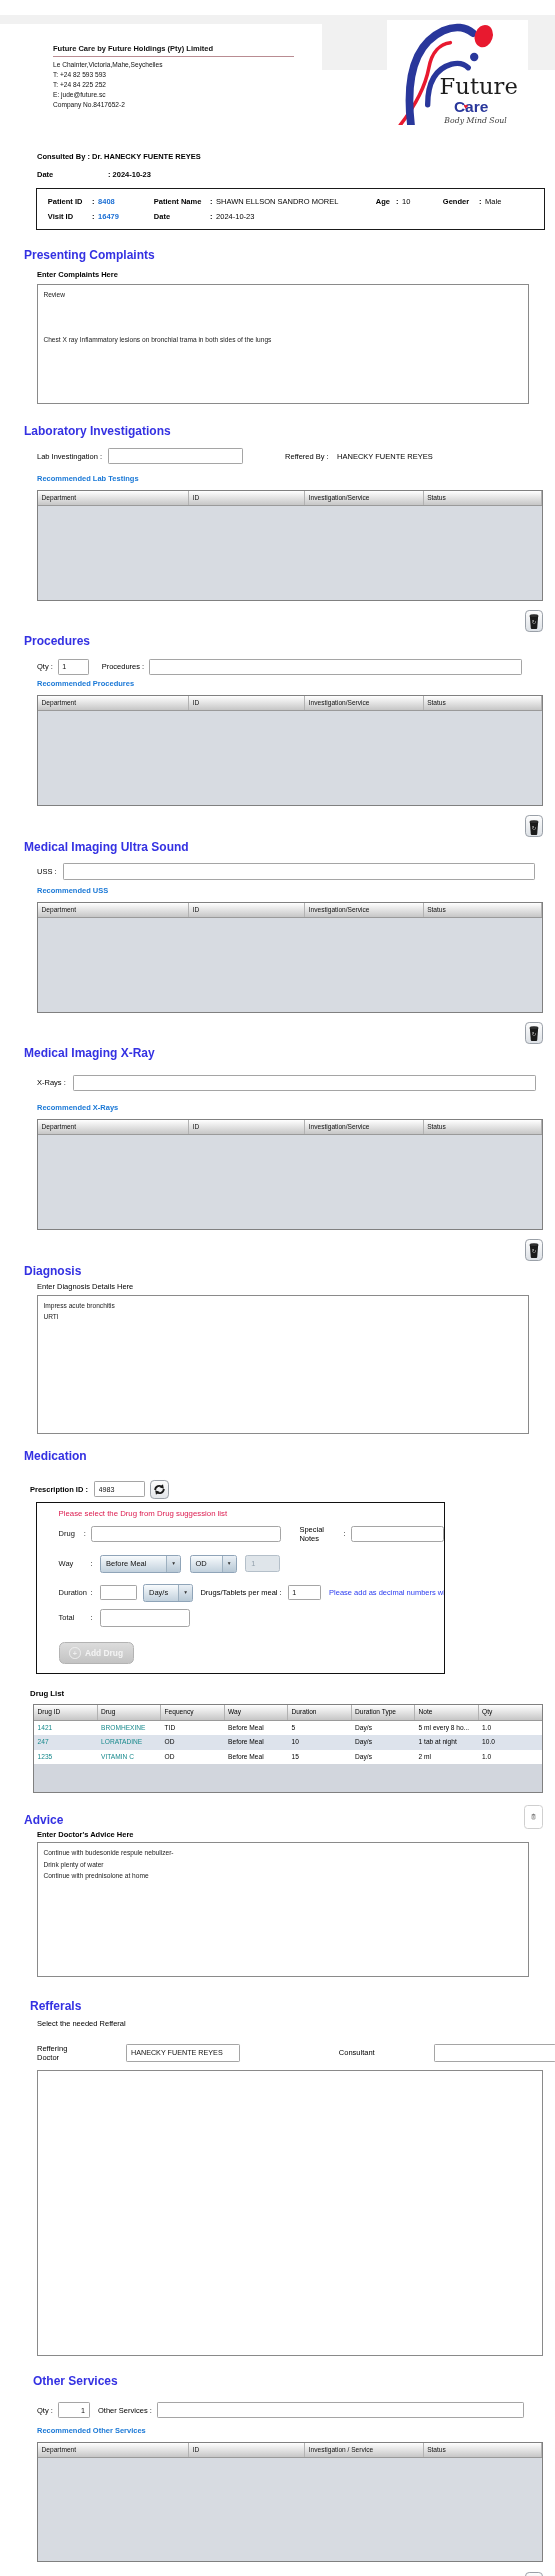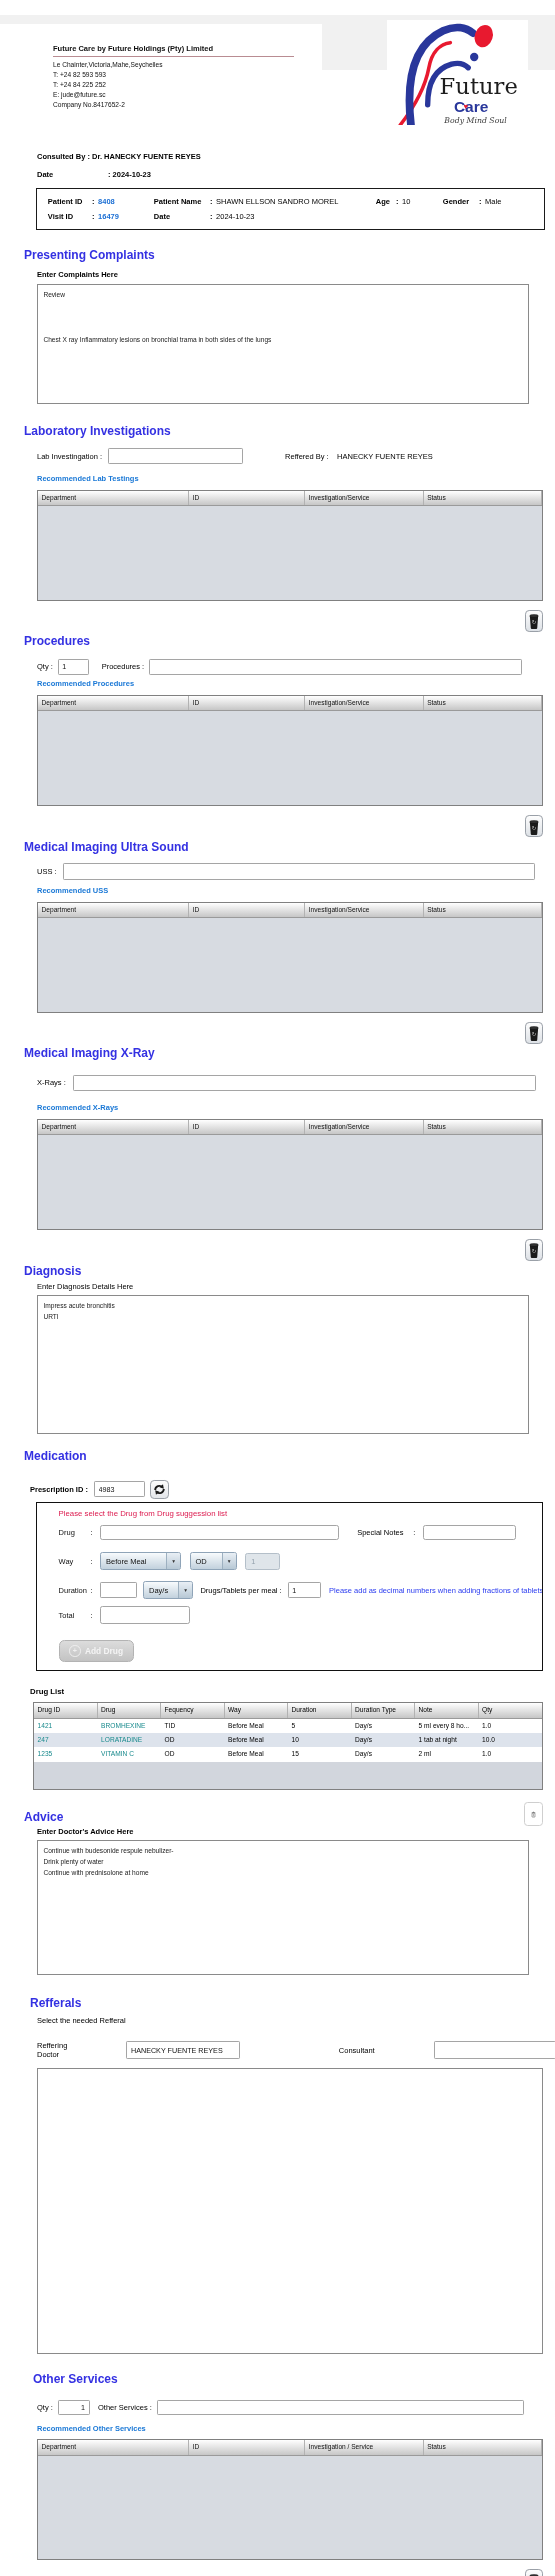--- a/index.html
+++ b/index.html
@@ -58,21 +58,21 @@
   
   .trash-row{width:543px;display:flex;justify-content:flex-end;}
   .trash-btn{width:18px;height:22px;border:0.6px solid #9aa0a8;border-radius:4.2px;background:linear-gradient(#fdfdfd,#dde1e6);
              padding:1.2px 0 0;cursor:pointer;display:flex;align-items:center;justify-content:center;}
   .otrash-btn{width:19px;height:24px;border:0.6px solid #cfcfcf;border-radius:3.6px;background:#fff;cursor:pointer;
               display:flex;align-items:center;justify-content:center;}
   .refresh-btn{width:19px;height:18.5px;border:0.6px solid #9aa0a8;border-radius:4.2px;background:linear-gradient(#fdfdfd,#e3e6ea);
               margin-left:4.8px;cursor:pointer;display:flex;align-items:center;justify-content:center;padding:0;}
 
   
-  .med-box{margin:3.6px 0 0 36px;width:507px;box-sizing:border-box;border:1.2px solid #111;padding:5.4px 0 8.4px 9.6px;}
+  .med-box{margin:3.6px 0 0 36px;width:409px;box-sizing:border-box;border:1.2px solid #111;padding:5.4px 0 8.4px 9.6px;}
   .warn{color:#dc1a4e;font-size:7.8px;margin-left:12px;}
   .mrow{display:flex;align-items:center;margin-left:0;font-size:7.5px;}
   .mlbl{width:32px;color:#111;}
   .mcolon{width:9.6px;}
   .note-blue{color:#2a3bf0;font-size:7.5px;white-space:nowrap;overflow:hidden;flex:1;margin-left:8.4px;}
   .add-drug{margin:15.5px 0 0 12px;width:73px;height:20px;border:0.6px solid #b3b3b3;border-radius:5.4px;
             background:linear-gradient(#dcdcdc,#c3c3c3);color:#f4f4f4;font-weight:bold;font-size:8.4px;
             display:flex;align-items:center;justify-content:center;gap:4.2px;cursor:default;font-family:"Liberation Sans",sans-serif;}
   .plus-circle{width:9.6px;height:9.6px;border:1.2px solid #efefef;border-radius:50%;display:flex;align-items:center;
             justify-content:center;font-size:7.2px;line-height:1;color:#efefef;}

